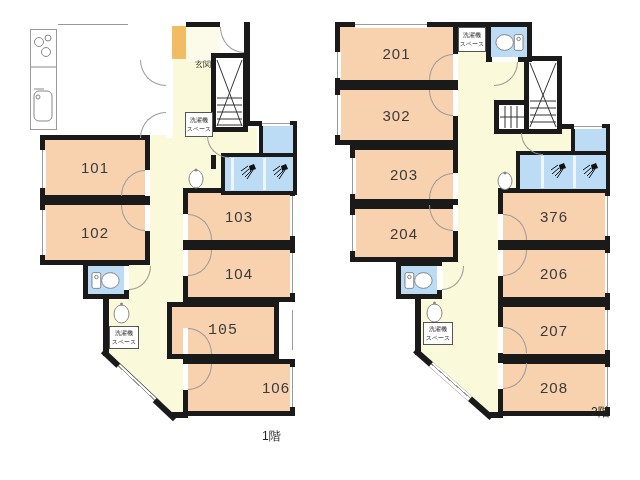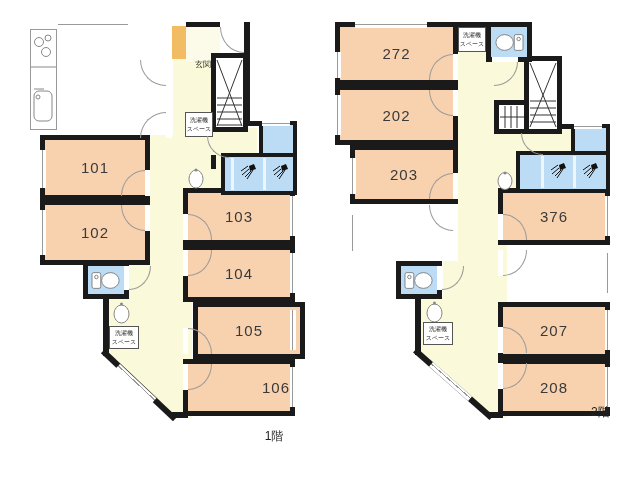--- a/index.html
+++ b/index.html
@@ -90,21 +90,21 @@
   </div>
   <div class="room" style="left:40px;top:200px;width:110px;height:65px;">
     <span>102</span>
   </div>
   <div class="room" style="left:183px;top:188px;width:112px;height:57px;">
     <span>103</span>
   </div>
   <div class="room" style="left:183px;top:245px;width:112px;height:57px;">
     <span>104</span>
   </div>
-  <div class="room" style="left:193px;top:302px;width:112px;height:57px;">
+  <div class="room" style="left:167px;top:302px;width:112px;height:57px;font-family:Liberation Mono, monospace;">
     <span>105</span>
   </div>
   <div class="room" style="left:183px;top:359px;width:112px;height:57px;justify-content:flex-end;">
     <span>106</span>
   </div>
 
   <div class="wc" style="left:83px;top:261px;width:46px;height:38px;">
     <svg width="30" height="21" viewBox="0 0 34 24">
       <rect x="1" y="3" width="10" height="18" rx="2" fill="#fff" stroke="#777"></rect>
       <circle cx="6" cy="8" r="2" fill="none" stroke="#777"></circle>
@@ -175,21 +175,21 @@
   <div class="arc tl" style="left:121px;top:170px;width:24px;height:26px;"></div>
   <div class="arc bl" style="left:121px;top:205px;width:24px;height:26px;"></div>
   <div class="arc tr" style="left:188px;top:214px;width:24px;height:26px;"></div>
   <div class="arc br" style="left:188px;top:250px;width:24px;height:26px;"></div>
   <div class="arc tr" style="left:188px;top:328px;width:24px;height:26px;"></div>
   <div class="arc br" style="left:188px;top:364px;width:24px;height:26px;"></div>
   <div class="arc br" style="left:129px;top:266px;width:22px;height:24px;"></div>
   <div class="arc bl" style="left:220px;top:27px;width:24px;height:26px;"></div>
   <div class="arc bl" style="left:207px;top:136px;width:22px;height:22px;"></div>
 
-  <div class="caption" style="left:254px;top:428px;width:40px;text-align:center;">1階</div>
+  <div class="caption" style="left:262px;top:428px;width:40px;text-align:left;">1階</div>
 
   <div class="hall" style="clip-path:polygon(458px 25px,490px 25px,490px 60px,528px 60px,528px 128px,571px 128px,571px 153px,520px 153px,520px 190px,507px 190px,507px 418px,493px 418px,420px 352px,420px 296px,443px 296px,443px 261px,458px 261px);"></div>
 
   <div class="wall" style="left:415px;top:293px;width:6px;height:62px;"></div>
   <div class="wall" style="left:417px;top:348px;width:102px;height:6px;transform:rotate(41.4deg);transform-origin:left top;"></div>
   <div class="wall" style="left:487px;top:412px;width:16px;height:6px;"></div>
   <div class="wall" style="left:458px;top:22px;width:32px;height:5px;"></div>
   <div class="wall" style="left:558px;top:124px;width:18px;height:5px;"></div>
 
   <div class="stairs" style="left:494px;top:100px;width:36px;height:34px;">
@@ -205,30 +205,36 @@
       <line x1="1" y1="40" x2="27" y2="40"></line>
         <line x1="1" y1="47" x2="27" y2="47"></line>
       <line x1="1" y1="54" x2="27" y2="54"></line>
         <line x1="1" y1="61" x2="27" y2="61"></line>
       <line x1="1" y1="2" x2="27" y2="66"></line>
         <line x1="27" y1="2" x2="1" y2="66"></line>
     </svg>
   </div>
 
   <div class="room" style="left:335px;top:22px;width:123px;height:63px;">
-    <span>272</span>
+    <span>201</span>
   </div>
   <div class="room" style="left:335px;top:85px;width:123px;height:60px;">
-    <span>202</span>
+    <span>302</span>
   </div>
   <div class="room" style="left:350px;top:145px;width:108px;height:59px;">
     <span>203</span>
   </div>
+  <div class="room" style="left:350px;top:204px;width:108px;height:58px;">
+    <span>204</span>
+  </div>
   <div class="room" style="left:498px;top:188px;width:112px;height:57px;">
     <span>376</span>
+  </div>
+  <div class="room" style="left:498px;top:245px;width:112px;height:57px;">
+    <span>206</span>
   </div>
   <div class="room" style="left:498px;top:302px;width:112px;height:57px;">
     <span>207</span>
   </div>
   <div class="room" style="left:498px;top:359px;width:112px;height:57px;">
     <span>208</span>
   </div>
 
   <div class="wc" style="left:486px;top:22px;width:46px;height:40px;">
     <svg width="30" height="21" viewBox="0 0 34 24" style="transform:scaleX(-1);">

